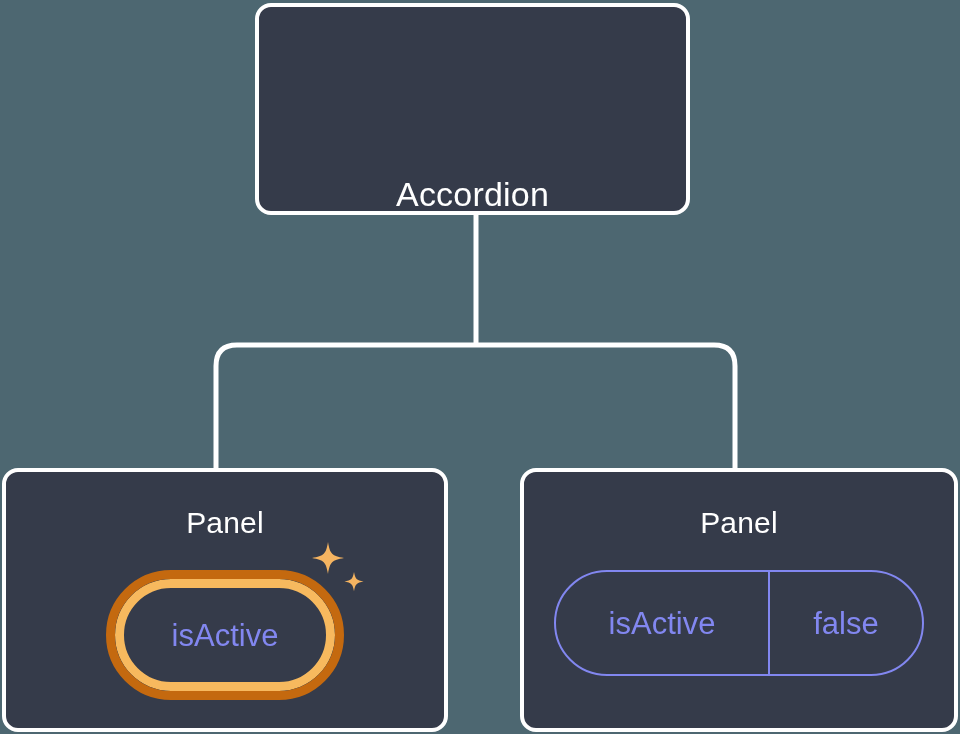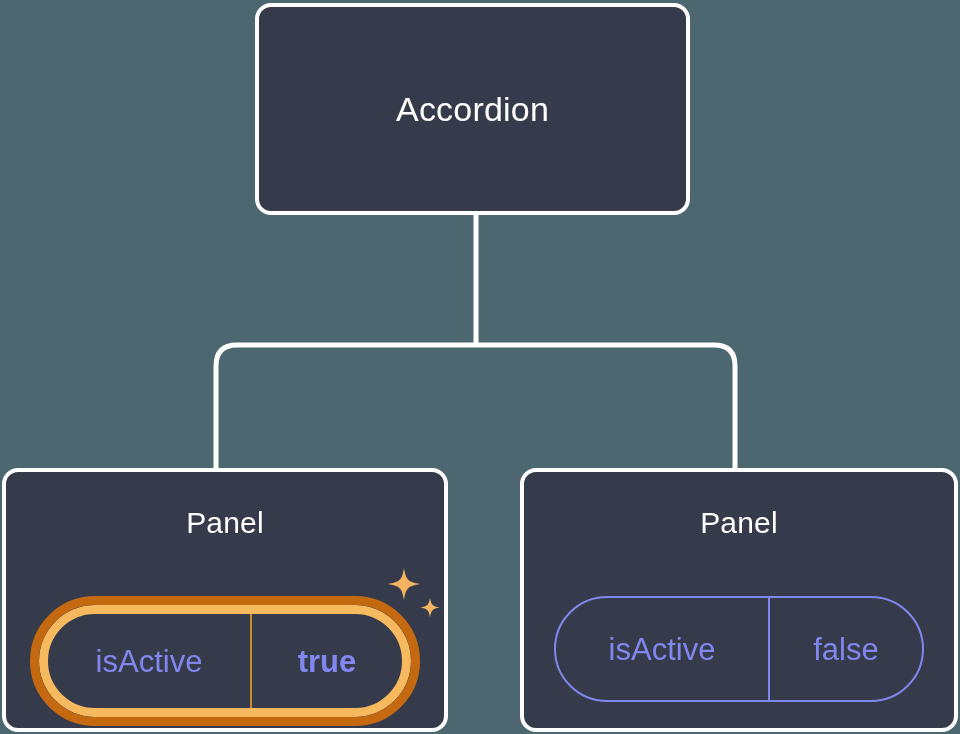--- a/index.html
+++ b/index.html
@@ -40,21 +40,21 @@
     display: flex;
     flex-direction: column;
     align-items: center;
   }
 
   .node-root {
     left: 255px;
     top: 3px;
     width: 435px;
     height: 212px;
-    justify-content: center;
+    justify-content: flex-end;
     border-radius: 16px;
   }
 
   .node-title {
     color: #ffffff;
     font-size: 34px;
     font-weight: 400;
     letter-spacing: 0.2px;
     line-height: 1;
   }
@@ -70,21 +70,20 @@
   .node-child.left  { left: 2px;   width: 446px; }
   .node-child.right { left: 520px; width: 438px; }
 
   .node-child .node-title {
     font-size: 30px;
   }
 
   
   .pill-wrap {
     position: relative;
-    margin-top: 26px;
     display: flex;
     align-items: center;
     justify-content: center;
   }
 
   .pill {
     box-sizing: border-box;
     display: flex;
     align-items: stretch;
     background: #353b4a;
@@ -163,21 +162,20 @@
     <span class="node-title">Accordion</span>
   </div>
 
   <div class="node node-child left">
     <span class="node-title">Panel</span>
 
     <div class="pill-wrap">
       <div class="pill pill-highlight-outer">
         <div class="pill-highlight-inner">
           <span class="pill-cell key">isActive</span>
-          <span class="pill-cell value">true</span>
         </div>
       </div>
 
       <svg class="sparkles" viewBox="0 0 64 64" fill="none">
         <path d="M22 2 C24 14 26 16 38 18 C26 20 24 22 22 34 C20 22 18 20 6 18 C18 16 20 14 22 2 Z" fill="#f5b461"></path>
         <path d="M48 32 C49.3 39 50.6 40.3 57.6 41.6 C50.6 42.9 49.3 44.2 48 51.2 C46.7 44.2 45.4 42.9 38.4 41.6 C45.4 40.3 46.7 39 48 32 Z" fill="#f5b461"></path>
       </svg>
     </div>
   </div>
 

